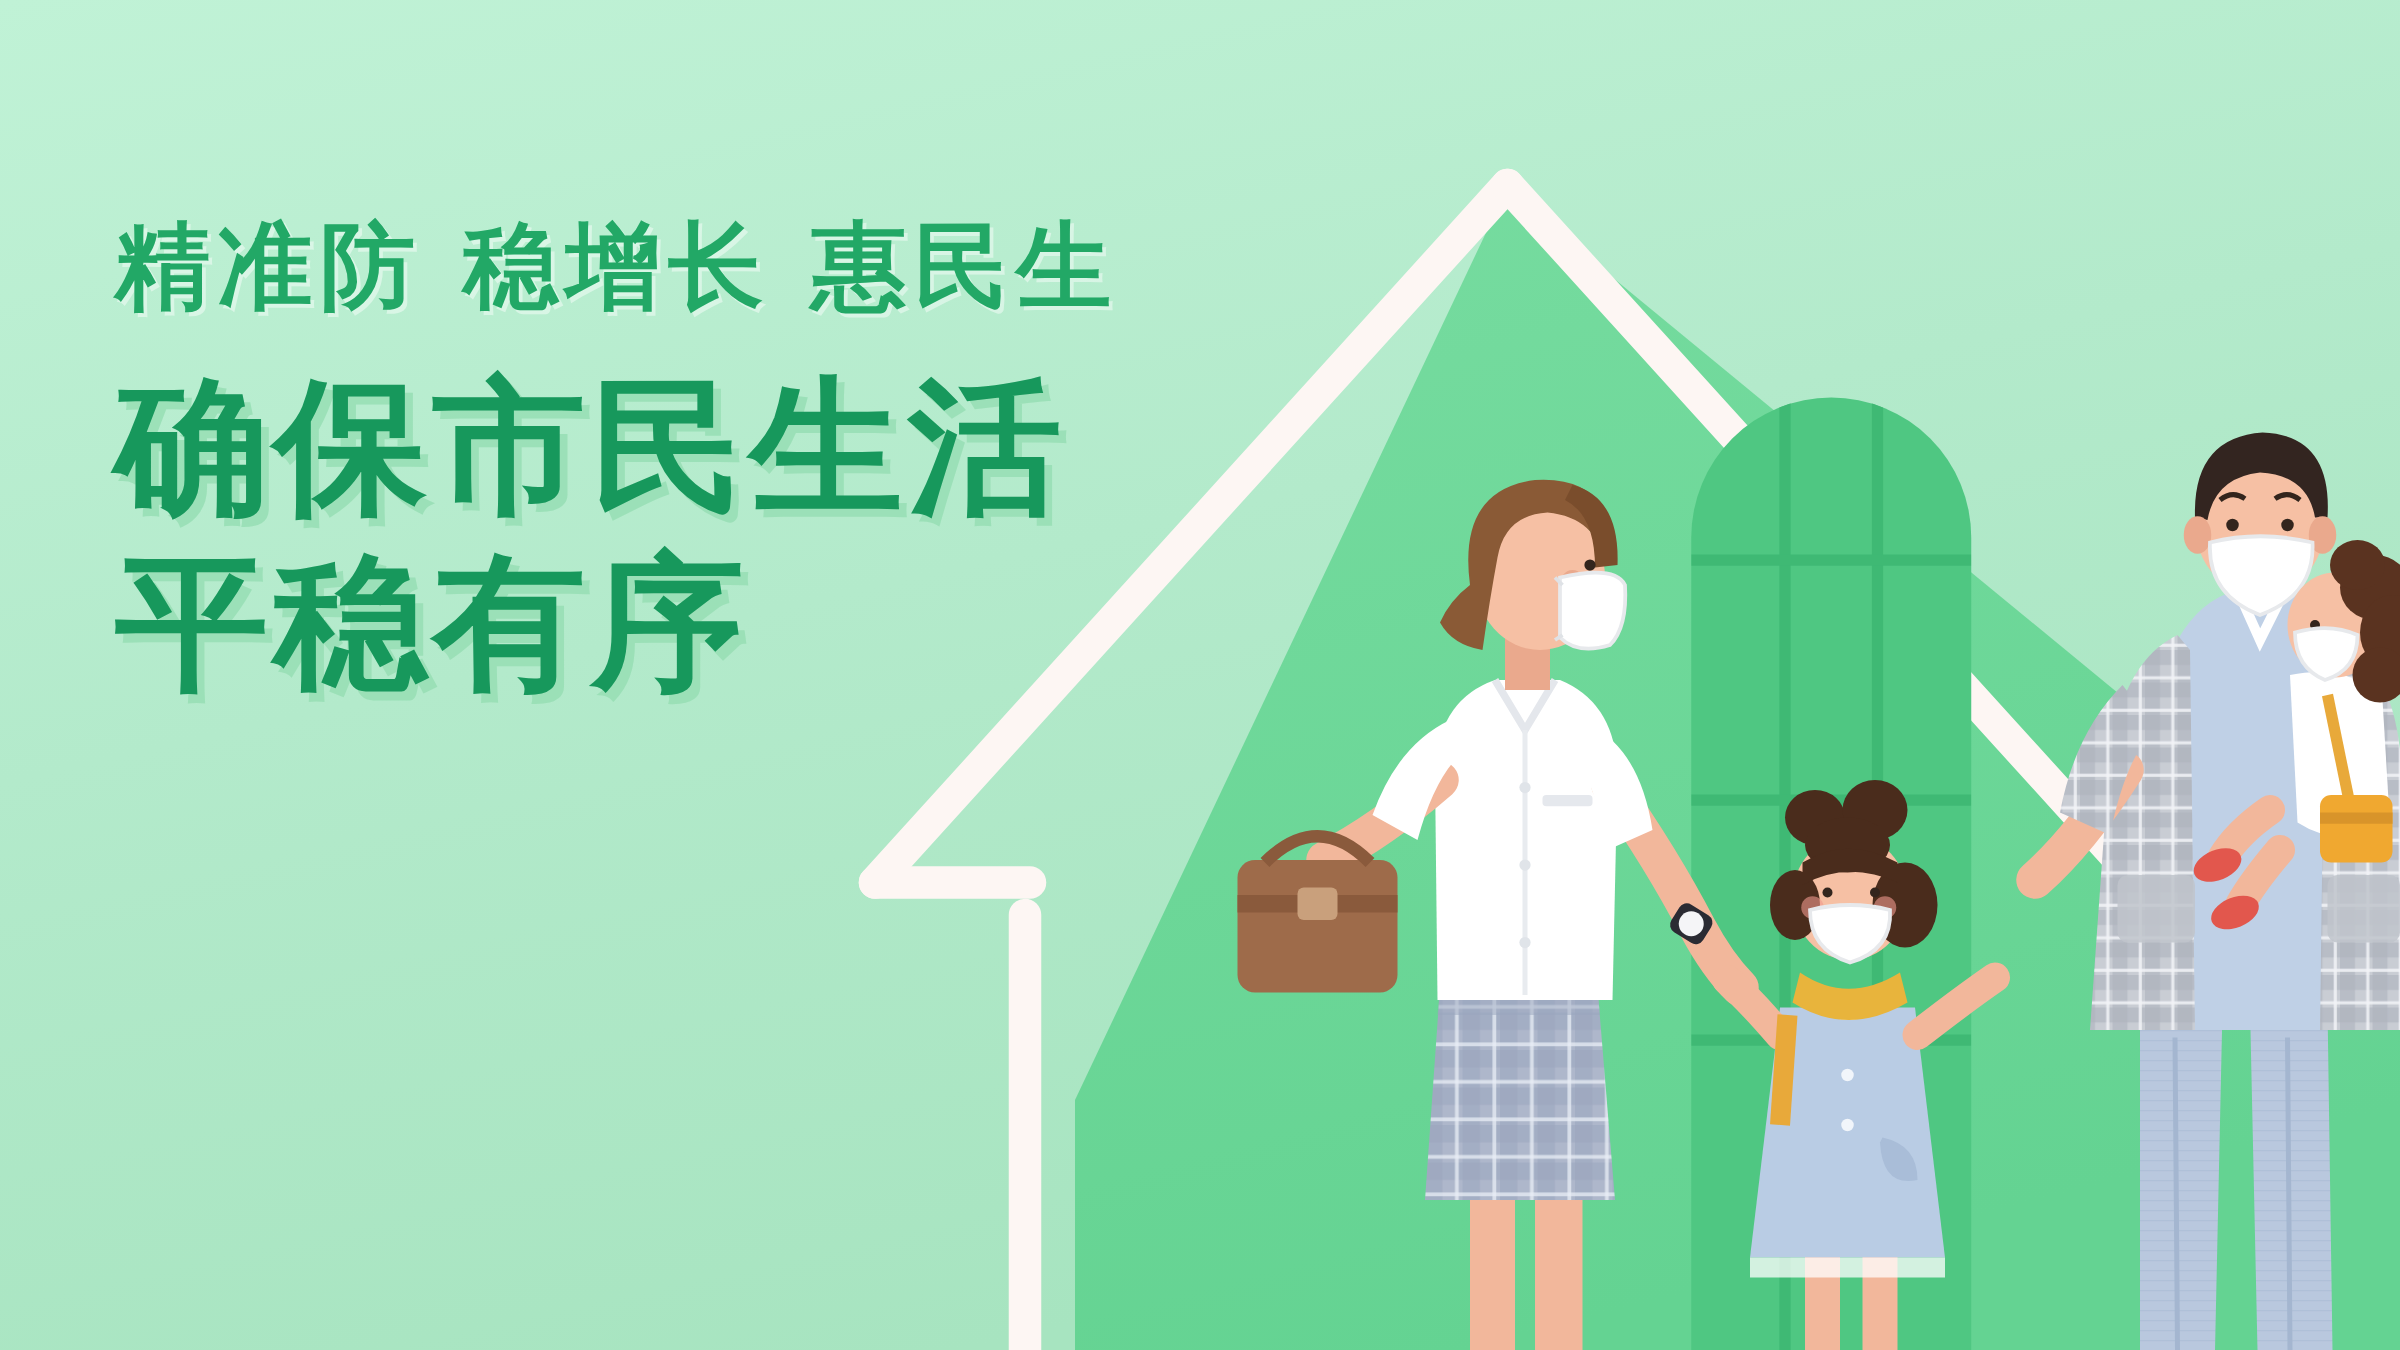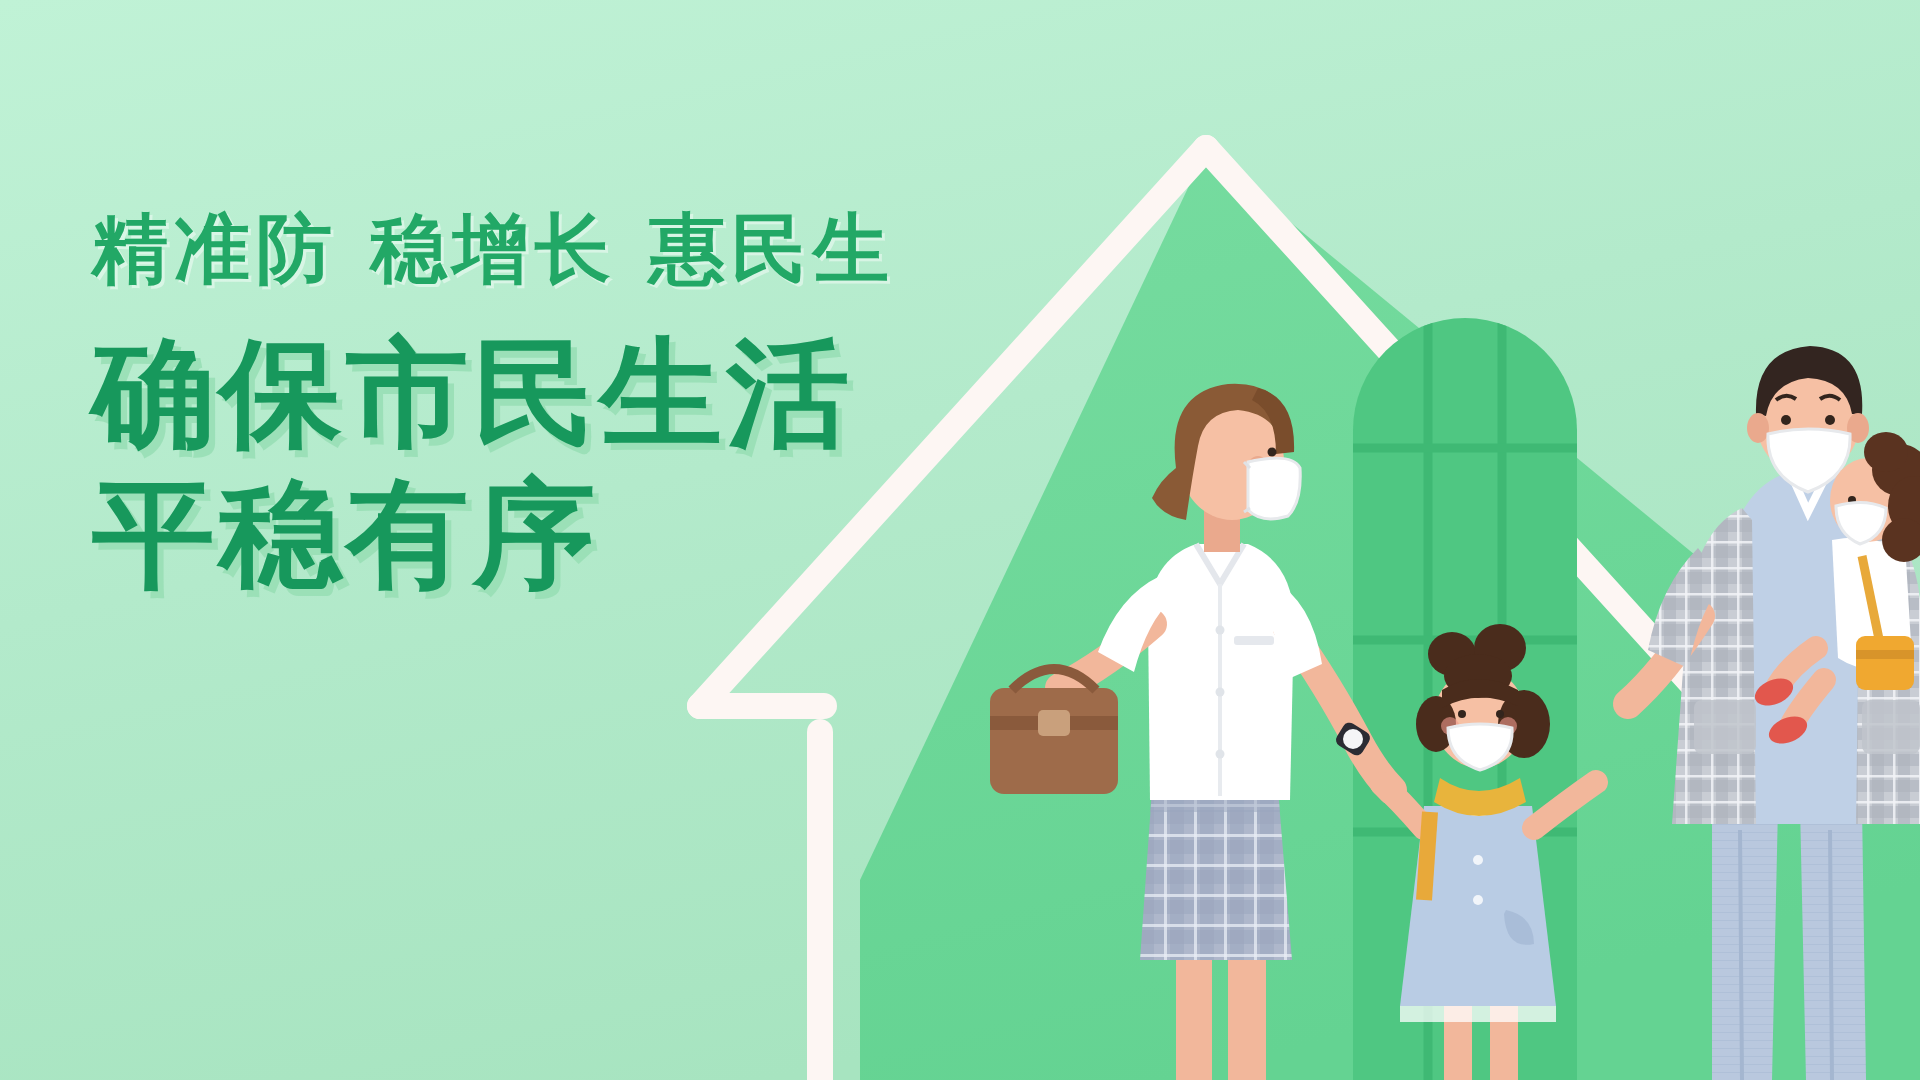--- a/index.html
+++ b/index.html
@@ -14,21 +14,20 @@
   }
   svg.full{position:absolute;left:0;top:0;width:1920px;height:1080px;display:block;}
 
   
   #textblock{position:absolute;left:92px;top:175px;width:1000px;z-index:40;}
   #subtitle{
     font-size:76px;line-height:1;font-weight:700;color:#22a866;
     letter-spacing:6px;white-space:nowrap;
     font-family:"DejaVu Sans","Liberation Sans",sans-serif;
     text-shadow:3px 3px 0 rgba(255,255,255,.45);
-    margin-top:36px;
   }
   .bigline{
     font-size:118px;line-height:1.06;font-weight:800;color:#17985c;
     letter-spacing:4px;white-space:nowrap;
     font-family:"DejaVu Sans","Liberation Sans",sans-serif;
     transform:scaleX(1.04);transform-origin:left center;
     text-shadow:6px 7px 0 rgba(150,222,180,.85);
   }
   #line1{margin-top:44px;}
   #line2{margin-top:16px;}

